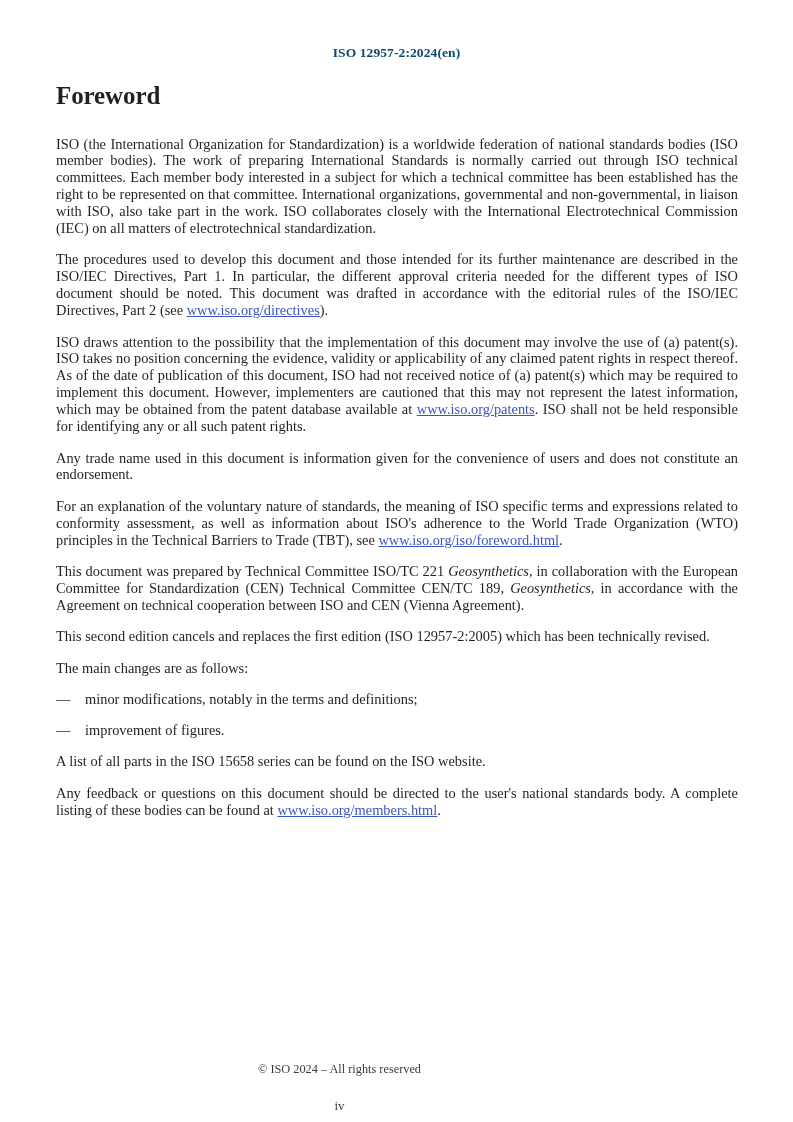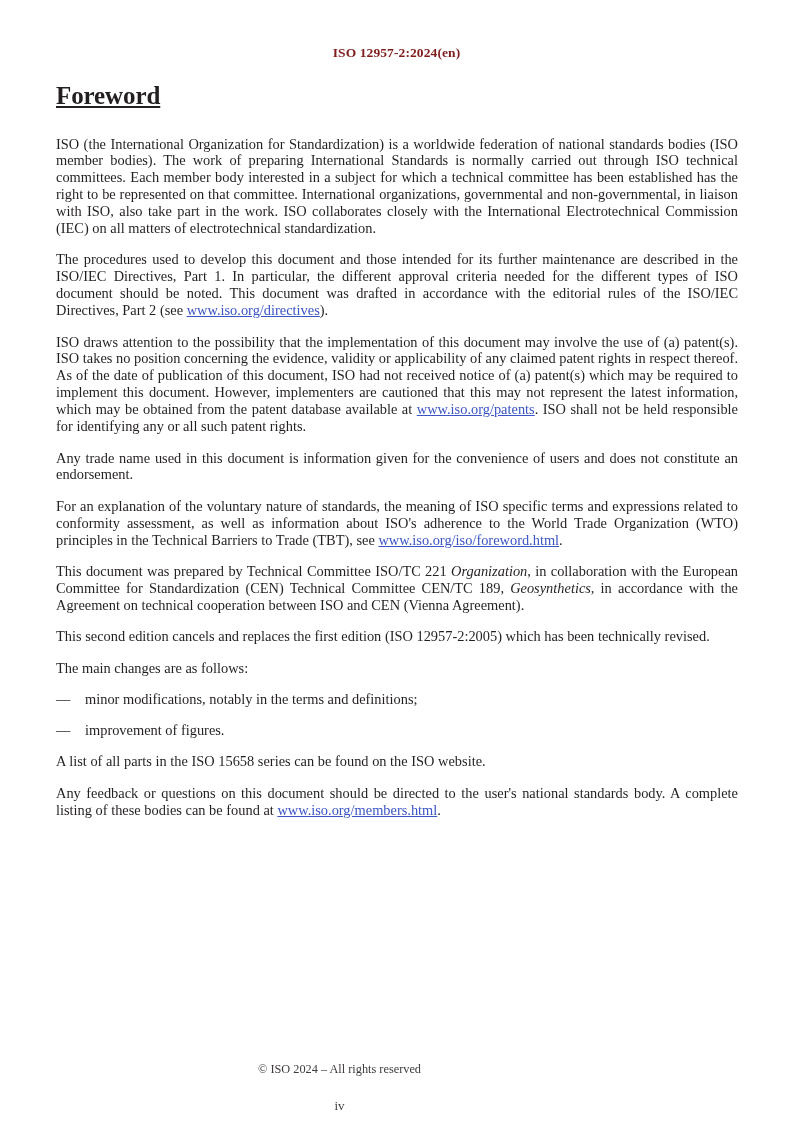--- a/index.html
+++ b/index.html
@@ -25,38 +25,37 @@
 
   .running-head {
     position: absolute;
     top: 45px;
     left: 0;
     width: 793px;
     text-align: center;
     font-size: 13.5px;
     font-weight: bold;
     letter-spacing: 0.1px;
-    color: #7f1d1d;
+    color: #0c4a6e;
   }
 
   .content {
     position: absolute;
     left: 56px;
     top: 82px;
     width: 682px;
   }
 
   h1.foreword-title {
     font-size: 25px;
     font-weight: bold;
     margin: 0 0 26px 0;
     letter-spacing: -0.1px;
     line-height: 1.1;
     color: #231f20;
-    text-decoration: underline;
   }
 
   p.para {
     font-size: 14.4px;
     line-height: 16.9px;
     text-align: justify;
     text-justify: inter-word;
     margin: 0 0 14.5px 0;
     hyphens: none;
     color: #231f20;
@@ -138,21 +137,21 @@
     <p class="para">ISO (the International Organization for Standardization) is a worldwide federation of national standards bodies (ISO member bodies). The work of preparing International Standards is normally carried out through ISO technical committees. Each member body interested in a subject for which a technical committee has been established has the right to be represented on that committee. International organizations, governmental and non-governmental, in liaison with ISO, also take part in the work. ISO collaborates closely with the International Electrotechnical Commission (IEC) on all matters of electrotechnical standardization.</p>
 
     <p class="para"><span>The procedures used to develop this document and those intended for its further maintenance are described in the ISO/IEC Directives, Part 1. In particular, the different approval criteria needed for the different types of ISO document should be noted. This document was drafted in accordance with the editorial rules of the ISO/IEC Directives, Part 2 (see </span><a class="link" href="#">www.iso.org/directives</a><span>).</span></p>
 
     <p class="para"><span>ISO draws attention to the possibility that the implementation of this document may involve the use of (a) patent(s). ISO takes no position concerning the evidence, validity or applicability of any claimed patent rights in respect thereof. As of the date of publication of this document, ISO had not received notice of (a) patent(s) which may be required to implement this document. However, implementers are cautioned that this may not represent the latest information, which may be obtained from the patent database available at </span><a class="link" href="#">www.iso.org/patents</a><span>. ISO shall not be held responsible for identifying any or all such patent rights.</span></p>
 
     <p class="para">Any trade name used in this document is information given for the convenience of users and does not constitute an endorsement.</p>
 
     <p class="para"><span>For an explanation of the voluntary nature of standards, the meaning of ISO specific terms and expressions related to conformity assessment, as well as information about ISO's adherence to the World Trade Organization (WTO) principles in the Technical Barriers to Trade (TBT), see </span><a class="link" href="#">www.iso.org/iso/foreword.html</a><span>.</span></p>
 
-    <p class="para"><span>This document was prepared by Technical Committee ISO/TC 221 </span><i>Organization</i><span>, in collaboration with the European Committee for Standardization (CEN) Technical Committee CEN/TC 189, </span><i>Geosynthetics,</i><span> in accordance with the Agreement on technical cooperation between ISO and CEN (Vienna Agreement).</span></p>
+    <p class="para"><span>This document was prepared by Technical Committee ISO/TC 221 </span><i>Geosynthetics</i><span>, in collaboration with the European Committee for Standardization (CEN) Technical Committee CEN/TC 189, </span><i>Geosynthetics,</i><span> in accordance with the Agreement on technical cooperation between ISO and CEN (Vienna Agreement).</span></p>
 
     <p class="para">This second edition cancels and replaces the first edition (ISO 12957-2:2005) which has been technically revised.</p>
 
     <p class="para nojustify">The main changes are as follows:</p>
 
     <ul class="dash-list">
       <li><span class="dash">—</span><span>minor modifications, notably in the terms and definitions;</span></li>
       <li><span class="dash">—</span><span>improvement of figures.</span></li>
     </ul>
 

